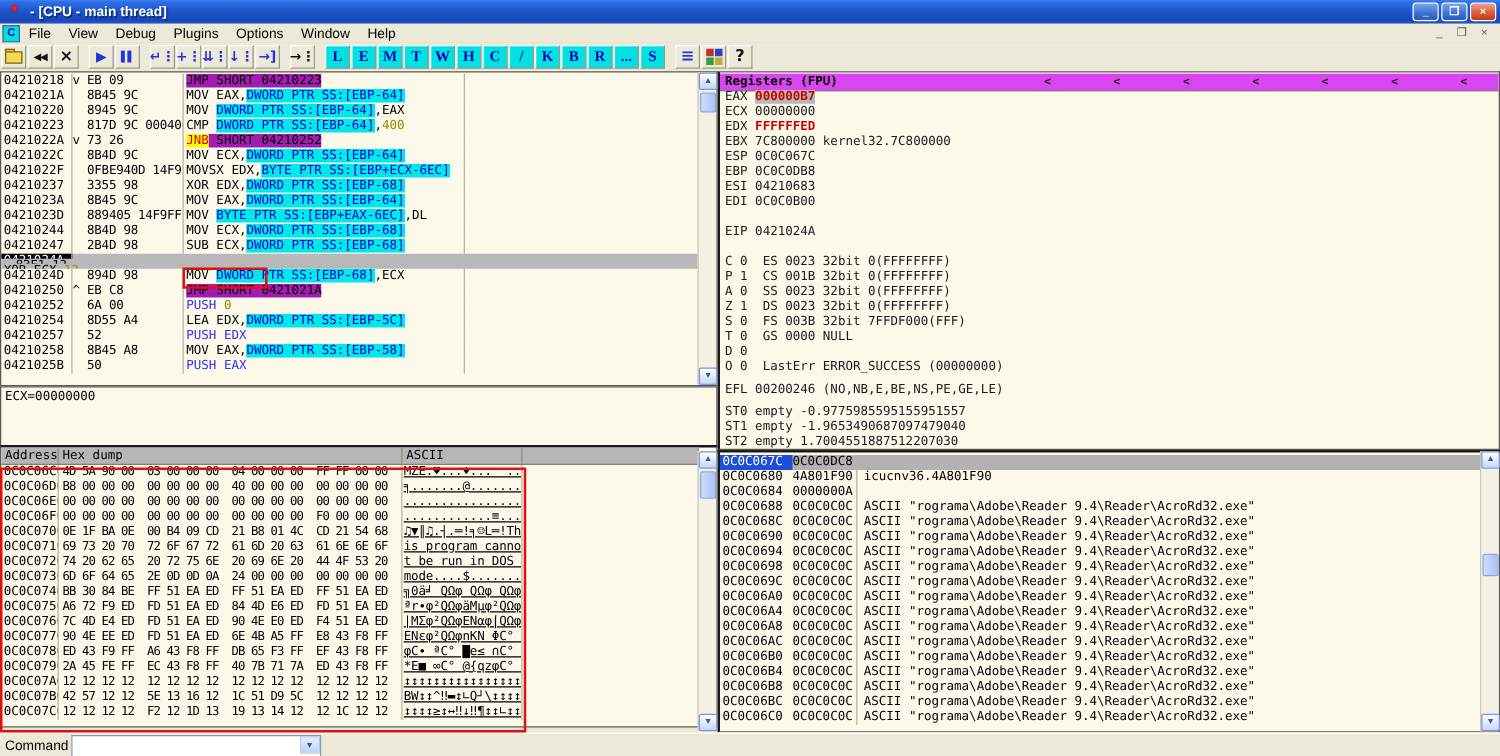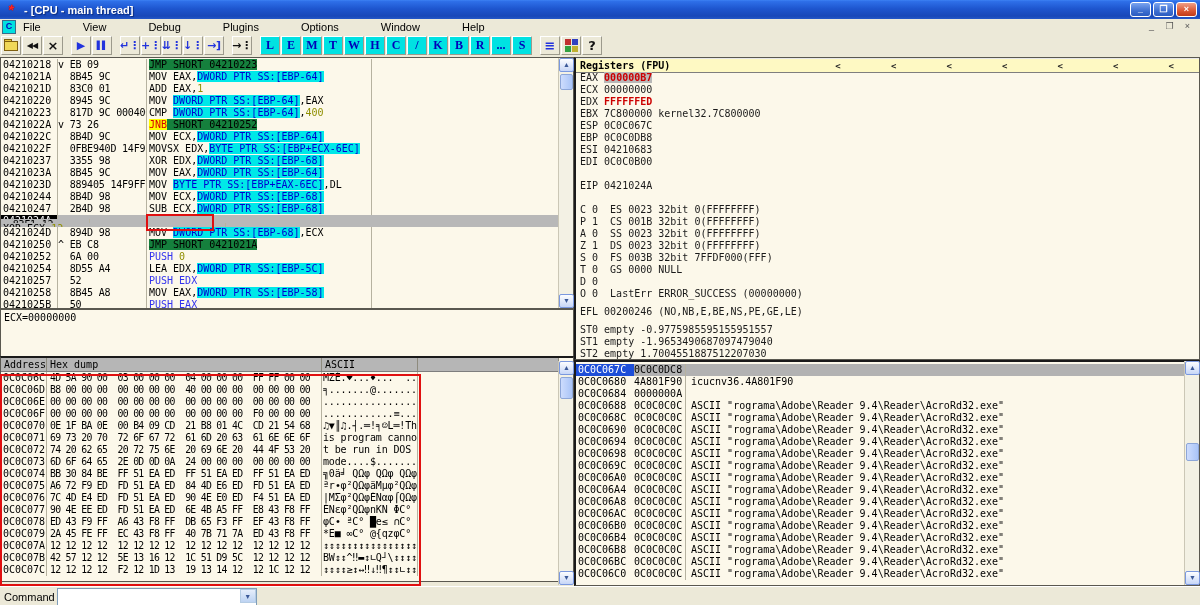--- a/index.html
+++ b/index.html
@@ -56,43 +56,43 @@
   #disasm-rows{position:absolute;left:0;top:1px;width:558px;}
   .drow{display:flex;height:12px;line-height:12px;white-space:pre;}
   .dc{display:block;overflow:hidden;}
   .da{width:57px;padding-left:2px;box-sizing:border-box;border-right:1px solid #B6B2A0;}
   .db{width:89px;box-sizing:border-box;border-right:1px solid #B6B2A0;letter-spacing:-0.2px;}
   .di{width:225px;box-sizing:border-box;border-right:1px solid #B6B2A0;padding-left:2px;}
   .dcm{flex:1;}
   .dsel{background:#B8B8B8;flex-direction:column;}
   .dasel{background:#000;color:#fff;}
   .tp{color:#000;} .tm{background:#00E8E8;color:#0000D0;} .ti{color:#8F8F00;}
-  .ty{background:#15803d;color:#000;} .tyr{background:#FFFF00;color:#D80000;} .tb{color:#3333EE;}
-  
-  .reg-header{position:absolute;left:0;top:0;width:100%;height:13px;background:#fef9c3;
+  .ty{background:#a21caf;color:#000;} .tyr{background:#FFFF00;color:#D80000;} .tb{color:#3333EE;}
+  
+  .reg-header{position:absolute;left:0;top:0;width:100%;height:13px;background:#d946ef;
     border-bottom:1px solid #7E7E7E;border-top:1px solid #E8E8E8;display:flex;align-items:center;}
   .reg-title{font-weight:bold;font-size:10px;padding-left:4px;font-family:"DejaVu Sans Mono",monospace;}
   .chevrons{flex:1;display:flex;justify-content:space-around;margin-left:140px;}
   .chev{font-size:9px;color:#222;font-weight:bold;}
   #reg-lines{position:absolute;left:4px;top:14px;width:610px;}
   .rline{height:12px;line-height:12px;white-space:pre;color:#1a1a1a;}
   .rr{color:#CC0000;font-weight:bold;}
   .rsg{background:#B8B8B8;color:#CC0000;font-weight:bold;}
   
   .dump-header{position:absolute;left:0;top:0;width:558px;height:13px;background:#B6B6B6;
     border-bottom:1px solid #7E7E7E;display:flex;}
   .dh{font-size:10px;line-height:13px;padding-left:3px;box-sizing:border-box;border-right:1px solid #8E8B7E;
       font-family:"DejaVu Sans Mono",monospace;}
   #dump-rows{position:absolute;left:0;top:14px;width:558px;}
   .hrow{display:flex;height:12px;line-height:12px;white-space:pre;}
   .ha{width:46px;padding-left:2px;box-sizing:border-box;border-right:1px solid #B6B2A0;overflow:hidden;}
   .hh{width:275px;box-sizing:border-box;border-right:1px solid #B6B2A0;padding-left:3px;
       letter-spacing:-0.7px;font-size:9.8px;overflow:hidden;}
   .hasc{width:96px;box-sizing:border-box;border-right:1px solid #B6B2A0;padding-left:1px;
-      letter-spacing:-0.15px;overflow:hidden;font-family:"DejaVu Sans Mono","DejaVu Sans",monospace;}
+      letter-spacing:-0.15px;overflow:hidden;font-family:"DejaVu Sans Mono","DejaVu Sans",monospace;text-decoration:underline;}
   .hrest{flex:1;}
   
   #stack-rows{position:absolute;left:0;top:2px;width:609px;}
   .srow{display:flex;height:12px;line-height:12px;white-space:pre;}
   .sa{width:58px;padding-left:2px;box-sizing:border-box;overflow:hidden;}
   .sv{width:52px;box-sizing:border-box;border-right:1px solid #B6B2A0;overflow:hidden;}
   .sc{flex:1;padding-left:5px;overflow:hidden;}
   .ssel{background:#B2B2B2;}
   .sasel{background:#1d4ed8;color:#fff;}
   
@@ -124,21 +124,21 @@
     <span class="tb-title">- [CPU - main thread]</span>
     <span class="tb-btns">
       <button class="xpbtn">_</button>
       <button class="xpbtn">❐</button>
       <button class="xpbtn closeb">×</button>
     </span>
   </div>
 
   <div class="menubar">
     <span class="cicon">C</span>
-    <span id="menu-items" style="display:flex;gap:28px;">
+    <span id="menu-items" style="display:flex;">
         <span class="mitem">File</span>
         <span class="mitem">View</span>
         <span class="mitem">Debug</span>
         <span class="mitem">Plugins</span>
         <span class="mitem">Options</span>
         <span class="mitem">Window</span>
         <span class="mitem">Help</span>
       </span>
     <span class="mdi-btns" id="mdi-btns">
         <button class="mdibtn">_</button>
@@ -241,21 +241,20 @@
       </button>
       <button class="tbtn">
         <span class="tglyph gblack gbig">?</span>
       </button>
     </div>
 
   <div class="pane mono" id="disasm-pane">
     <div id="disasm-rows">
         <div class="drow"><span class="dc da">04210218</span><span class="dc db">v EB 09</span><span class="dc di"><span class="ty">JMP SHORT 04210223</span></span><span class="dc dcm"></span></div>
         <div class="drow"><span class="dc da">0421021A</span><span class="dc db">  8B45 9C</span><span class="dc di"><span class="tp">MOV EAX,</span><span class="tm">DWORD PTR SS:[EBP-64]</span></span><span class="dc dcm"></span></div>
-        <div class="drow"><span class="dc da">0421021D</span><span class="dc db">  83C0 01</span><span class="dc di"><span class="tp">ADD EAX,</span><span class="ti">1</span></span><span class="dc dcm"></span></div>
         <div class="drow"><span class="dc da">04210220</span><span class="dc db">  8945 9C</span><span class="dc di"><span class="tp">MOV </span><span class="tm">DWORD PTR SS:[EBP-64]</span><span class="tp">,EAX</span></span><span class="dc dcm"></span></div>
         <div class="drow"><span class="dc da">04210223</span><span class="dc db">  817D 9C 000400</span><span class="dc di"><span class="tp">CMP </span><span class="tm">DWORD PTR SS:[EBP-64]</span><span class="tp">,</span><span class="ti">400</span></span><span class="dc dcm"></span></div>
         <div class="drow"><span class="dc da">0421022A</span><span class="dc db">v 73 26</span><span class="dc di"><span class="tyr">JNB</span><span class="ty"> SHORT 04210252</span></span><span class="dc dcm"></span></div>
         <div class="drow"><span class="dc da">0421022C</span><span class="dc db">  8B4D 9C</span><span class="dc di"><span class="tp">MOV ECX,</span><span class="tm">DWORD PTR SS:[EBP-64]</span></span><span class="dc dcm"></span></div>
         <div class="drow"><span class="dc da">0421022F</span><span class="dc db">  0FBE940D 14F9FF</span><span class="dc di"><span class="tp">MOVSX EDX,</span><span class="tm">BYTE PTR SS:[EBP+ECX-6EC]</span></span><span class="dc dcm"></span></div>
         <div class="drow"><span class="dc da">04210237</span><span class="dc db">  3355 98</span><span class="dc di"><span class="tp">XOR EDX,</span><span class="tm">DWORD PTR SS:[EBP-68]</span></span><span class="dc dcm"></span></div>
         <div class="drow"><span class="dc da">0421023A</span><span class="dc db">  8B45 9C</span><span class="dc di"><span class="tp">MOV EAX,</span><span class="tm">DWORD PTR SS:[EBP-64]</span></span><span class="dc dcm"></span></div>
         <div class="drow"><span class="dc da">0421023D</span><span class="dc db">  889405 14F9FFFF</span><span class="dc di"><span class="tp">MOV </span><span class="tm">BYTE PTR SS:[EBP+EAX-6EC]</span><span class="tp">,DL</span></span><span class="dc dcm"></span></div>
         <div class="drow"><span class="dc da">04210244</span><span class="dc db">  8B4D 98</span><span class="dc di"><span class="tp">MOV ECX,</span><span class="tm">DWORD PTR SS:[EBP-68]</span></span><span class="dc dcm"></span></div>
         <div class="drow"><span class="dc da">04210247</span><span class="dc db">  2B4D 98</span><span class="dc di"><span class="tp">SUB ECX,</span><span class="tm">DWORD PTR SS:[EBP-68]</span></span><span class="dc dcm"></span></div>

